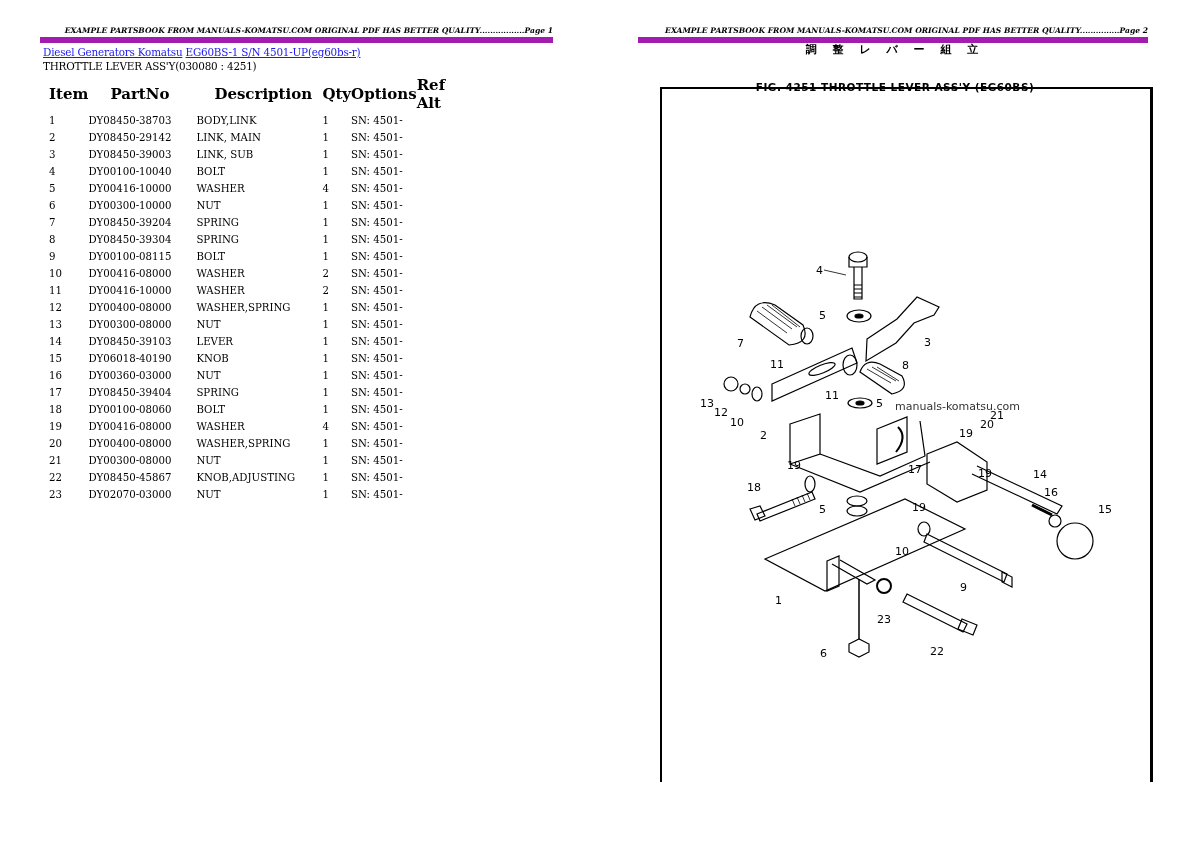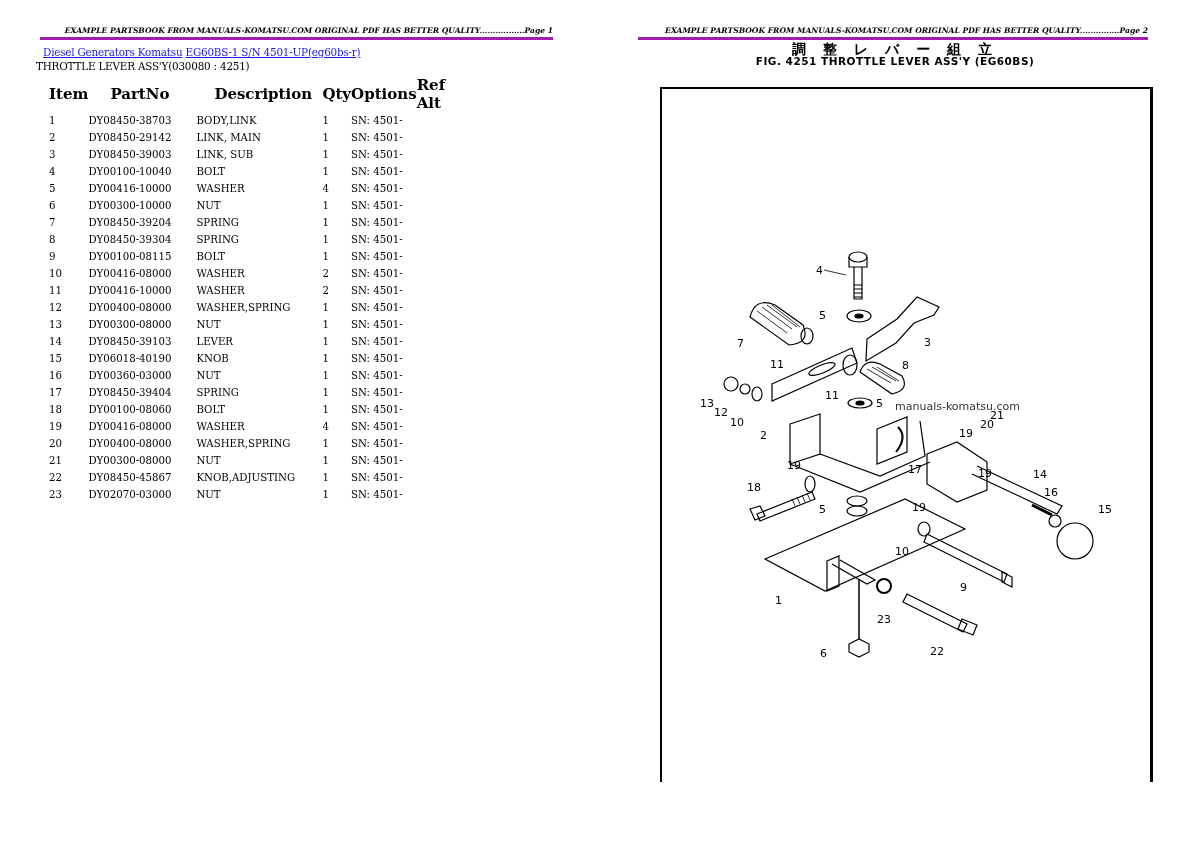--- a/index.html
+++ b/index.html
@@ -2,48 +2,48 @@
 <html><head>
   <meta charset="utf-8">
   <style>
     html, body { margin: 0; padding: 0; background: #ffffff; }
     body { width: 1190px; height: 842px; position: relative; overflow: hidden; font-family: "DejaVu Serif", serif; color: #000; }
 
     .page-header {
       position: absolute; top: 26px;
       font-family: "DejaVu Serif", serif; font-style: italic; font-weight: bold;
       font-size: 7.6px; text-align: right; white-space: nowrap;
-      border-bottom: 3px solid #a21caf; padding-bottom: 2px;
+      border-bottom: 6px solid #a21caf; padding-bottom: 2px;
     }
     #hdr1 { left: 40px; width: 513px; }
     #hdr2 { left: 638px; width: 510px; }
 
     .doc-links { position: absolute; left: 43px; top: 46px; font-size: 10.4px; letter-spacing: -0.2px; }
     .doc-links a { color: #1a1aee; text-decoration: underline; }
-    .doc-subtitle { position: absolute; left: 36px; top: 60px; font-size: 10.4px; letter-spacing: -0.2px; }
+    .doc-subtitle { position: absolute; left: 43px; top: 60px; font-size: 10.4px; letter-spacing: -0.2px; }
 
     table.parts { position: absolute; left: 43px; top: 76px; border-collapse: collapse; font-size: 10.2px; }
     table.parts th { font-weight: bold; text-align: left; padding: 0; height: 17px; font-size: 15px; }
     table.parts td { padding: 0; height: 17px; white-space: nowrap; }
     .c-item { width: 34px; padding-left: 6px !important; }
     .c-part { width: 86px; }
     .c-desc { width: 106px; }
     .c-qty  { width: 24px; padding-left: 2px !important; }
     .c-opt  { width: 52px; }
     .c-ref  { width: 50px; }
     th.c-item { padding-left: 6px !important; }
     th.c-part { padding-left: 22px !important; }
     th.c-desc { padding-left: 18px !important; }
 
     .fig-title {
       position: absolute; left: 640px; width: 510px; top: 44px; text-align: center;
       font-family: "DejaVu Sans", sans-serif; font-weight: bold;
     }
-    .fig-title .jp { font-size: 14px; letter-spacing: 6px; display: block; line-height: 11px; }
-    .fig-title .en { font-size: 10.5px; letter-spacing: 0.5px; display: block; line-height: 12px; }
+    .fig-title .jp { font-size: 11px; letter-spacing: 6px; display: block; line-height: 11px; }
+    .fig-title .en { font-size: 10.5px; letter-spacing: 0.5px; display: block; line-height: 12px; margin-top: 26px; }
 
     .figure-frame {
       position: absolute; left: 660px; top: 87px; width: 493px; height: 695px;
       border-top: 2px solid #000; border-left: 2px solid #000; border-right: 3px solid #000;
       box-sizing: border-box;
     }
     .figure-frame svg { position: absolute; left: 0; top: 0; }
     .watermark {
       position: absolute; left: 233px; top: 311px;
       font-family: "DejaVu Sans", sans-serif; font-size: 11px; color: #333;

